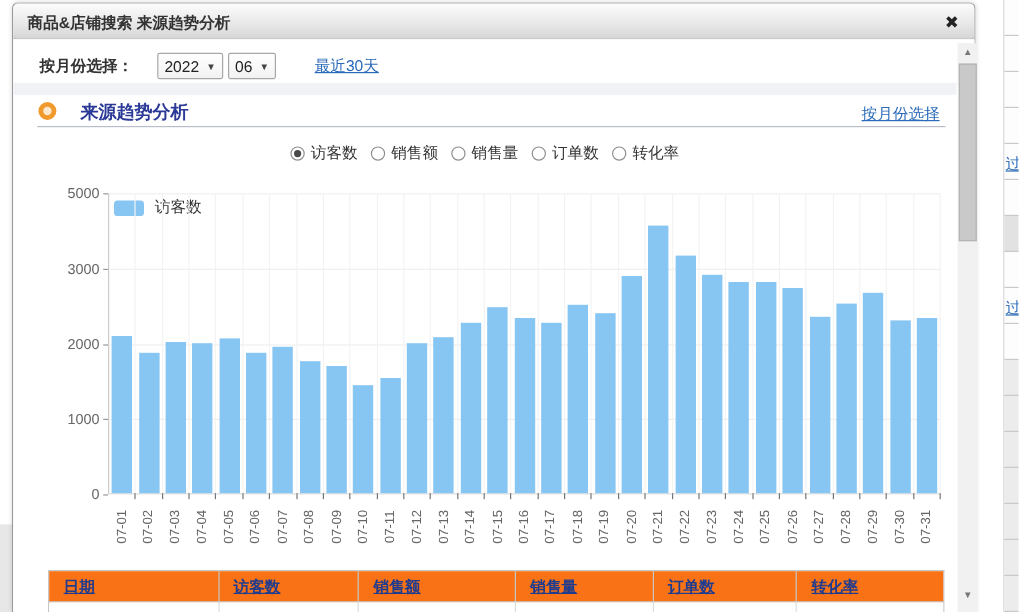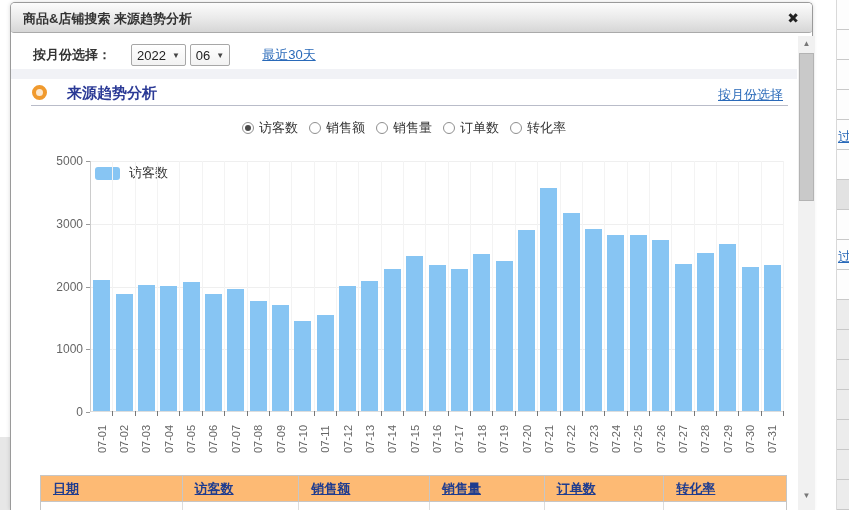--- a/index.html
+++ b/index.html
@@ -54,21 +54,21 @@
   .ytick { position:absolute; width:4px; height:1px; background:#999; }
   .plot { position:absolute; left:79px; top:128px; width:694px; height:251px; border-left:1px solid #ccc; border-bottom:1px solid #ddd; display:flex; }
   .hgrid { position:absolute; left:0; width:100%; height:1px; background:#efefef; }
   .col { position:relative; flex:1 1 0; border-right:1px solid #f3f3f3; height:100%; }
   .bar { position:absolute; bottom:0; left:50%; width:17px; margin-left:-8.5px; background:#87c5f3; }
   .xtick { position:absolute; right:-1px; top:100%; width:1px; height:5px; background:#777; }
   .xlabel { position:absolute; left:50%; top:calc(100% + 21px); width:40px; margin-left:-20px; height:14px; line-height:14px; text-align:center; font-size:11px; color:#666; transform:rotate(-90deg); white-space:nowrap; }
 
   
   .data-table { position:absolute; left:29px; top:442px; width:747px; border:1px solid #c6c6c6; border-bottom:none; }
-  .thead { display:flex; height:26px; background:#fdba74; border-bottom:1px solid #c6c6c6; }
+  .thead { display:flex; height:26px; background:#f97316; border-bottom:1px solid #c6c6c6; }
   .th { height:26px; line-height:26px; padding-left:12px; font-size:13px; font-weight:bold; color:#1f3c8f; text-decoration:underline; border-right:1px solid #c6c6c6; cursor:pointer; }
   .th:last-child { border-right:none; }
   .trow-partial { display:flex; height:9px; background:#fff; }
   .td-stub { height:9px; border-right:1px solid #ddd; }
   .td-stub:last-child { border-right:none; }
 
   
   .vscroll { position:absolute; left:787px; top:3px; width:17px; height:474px; background:#f1f1f1; }
   .sb-btn { position:absolute; left:0; width:17px; height:15px; text-align:center; font-size:8px; color:#777; line-height:15px; cursor:pointer; }
   .sb-btn.up { top:0; }

